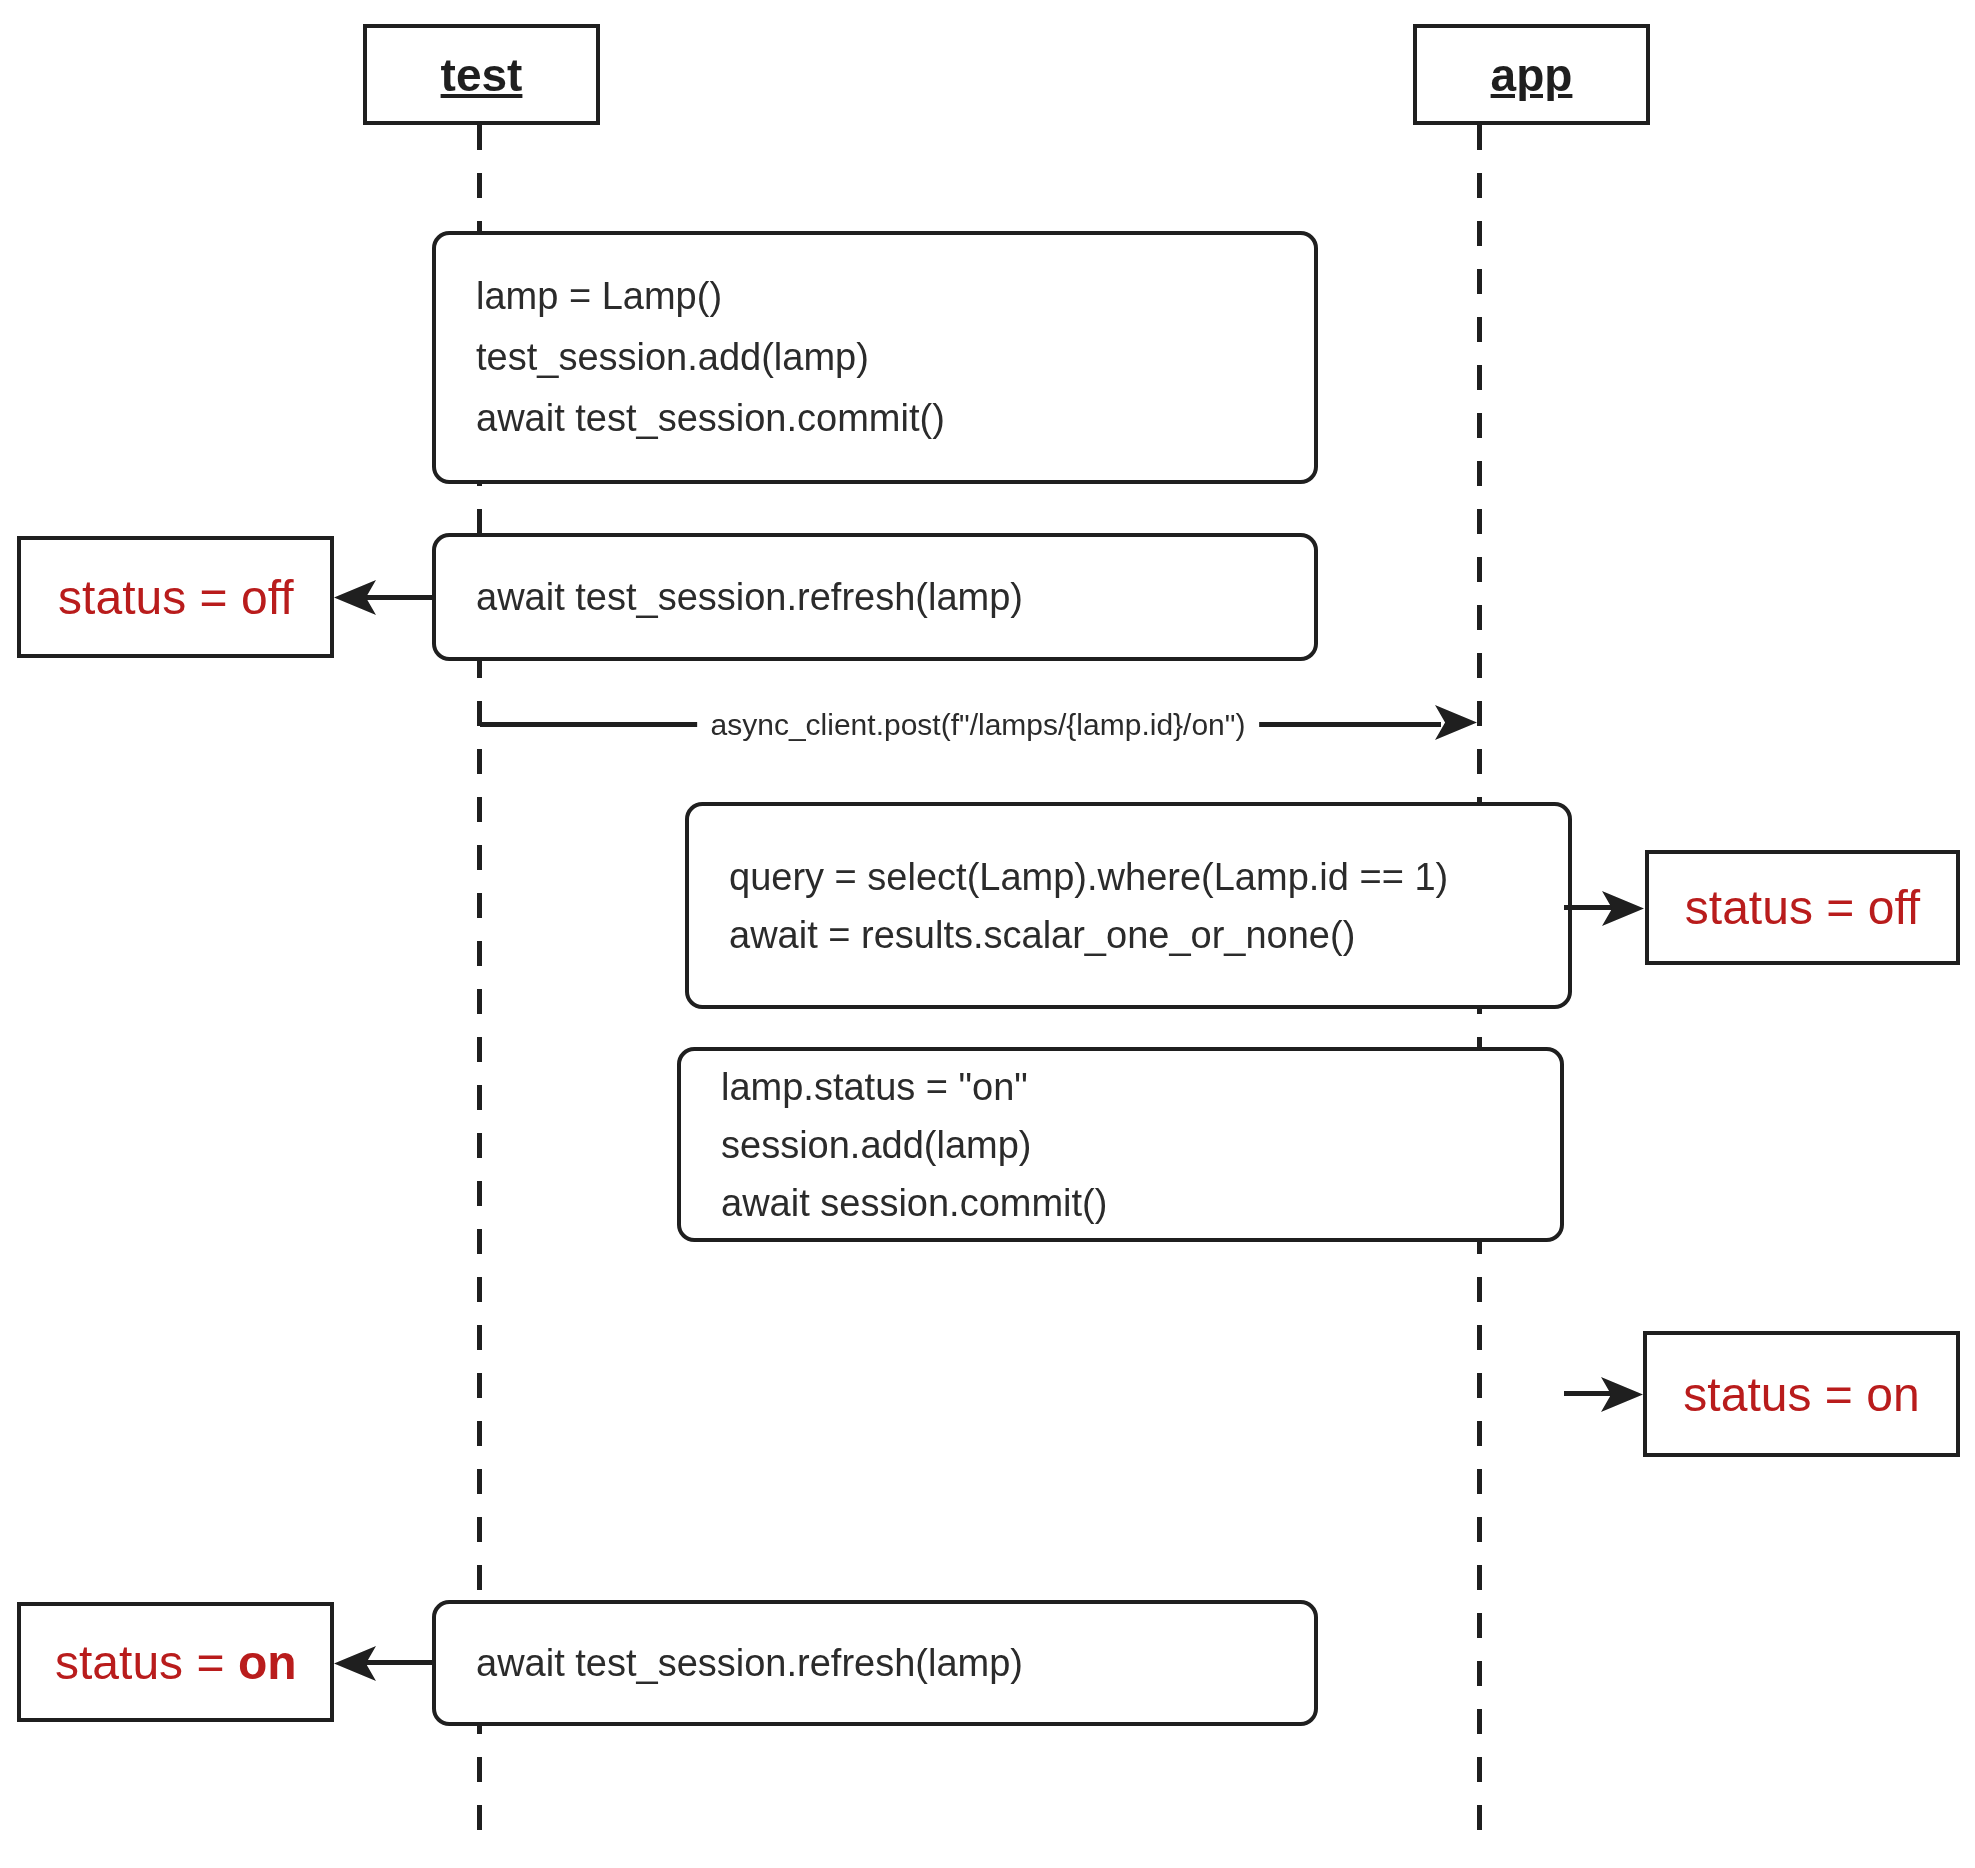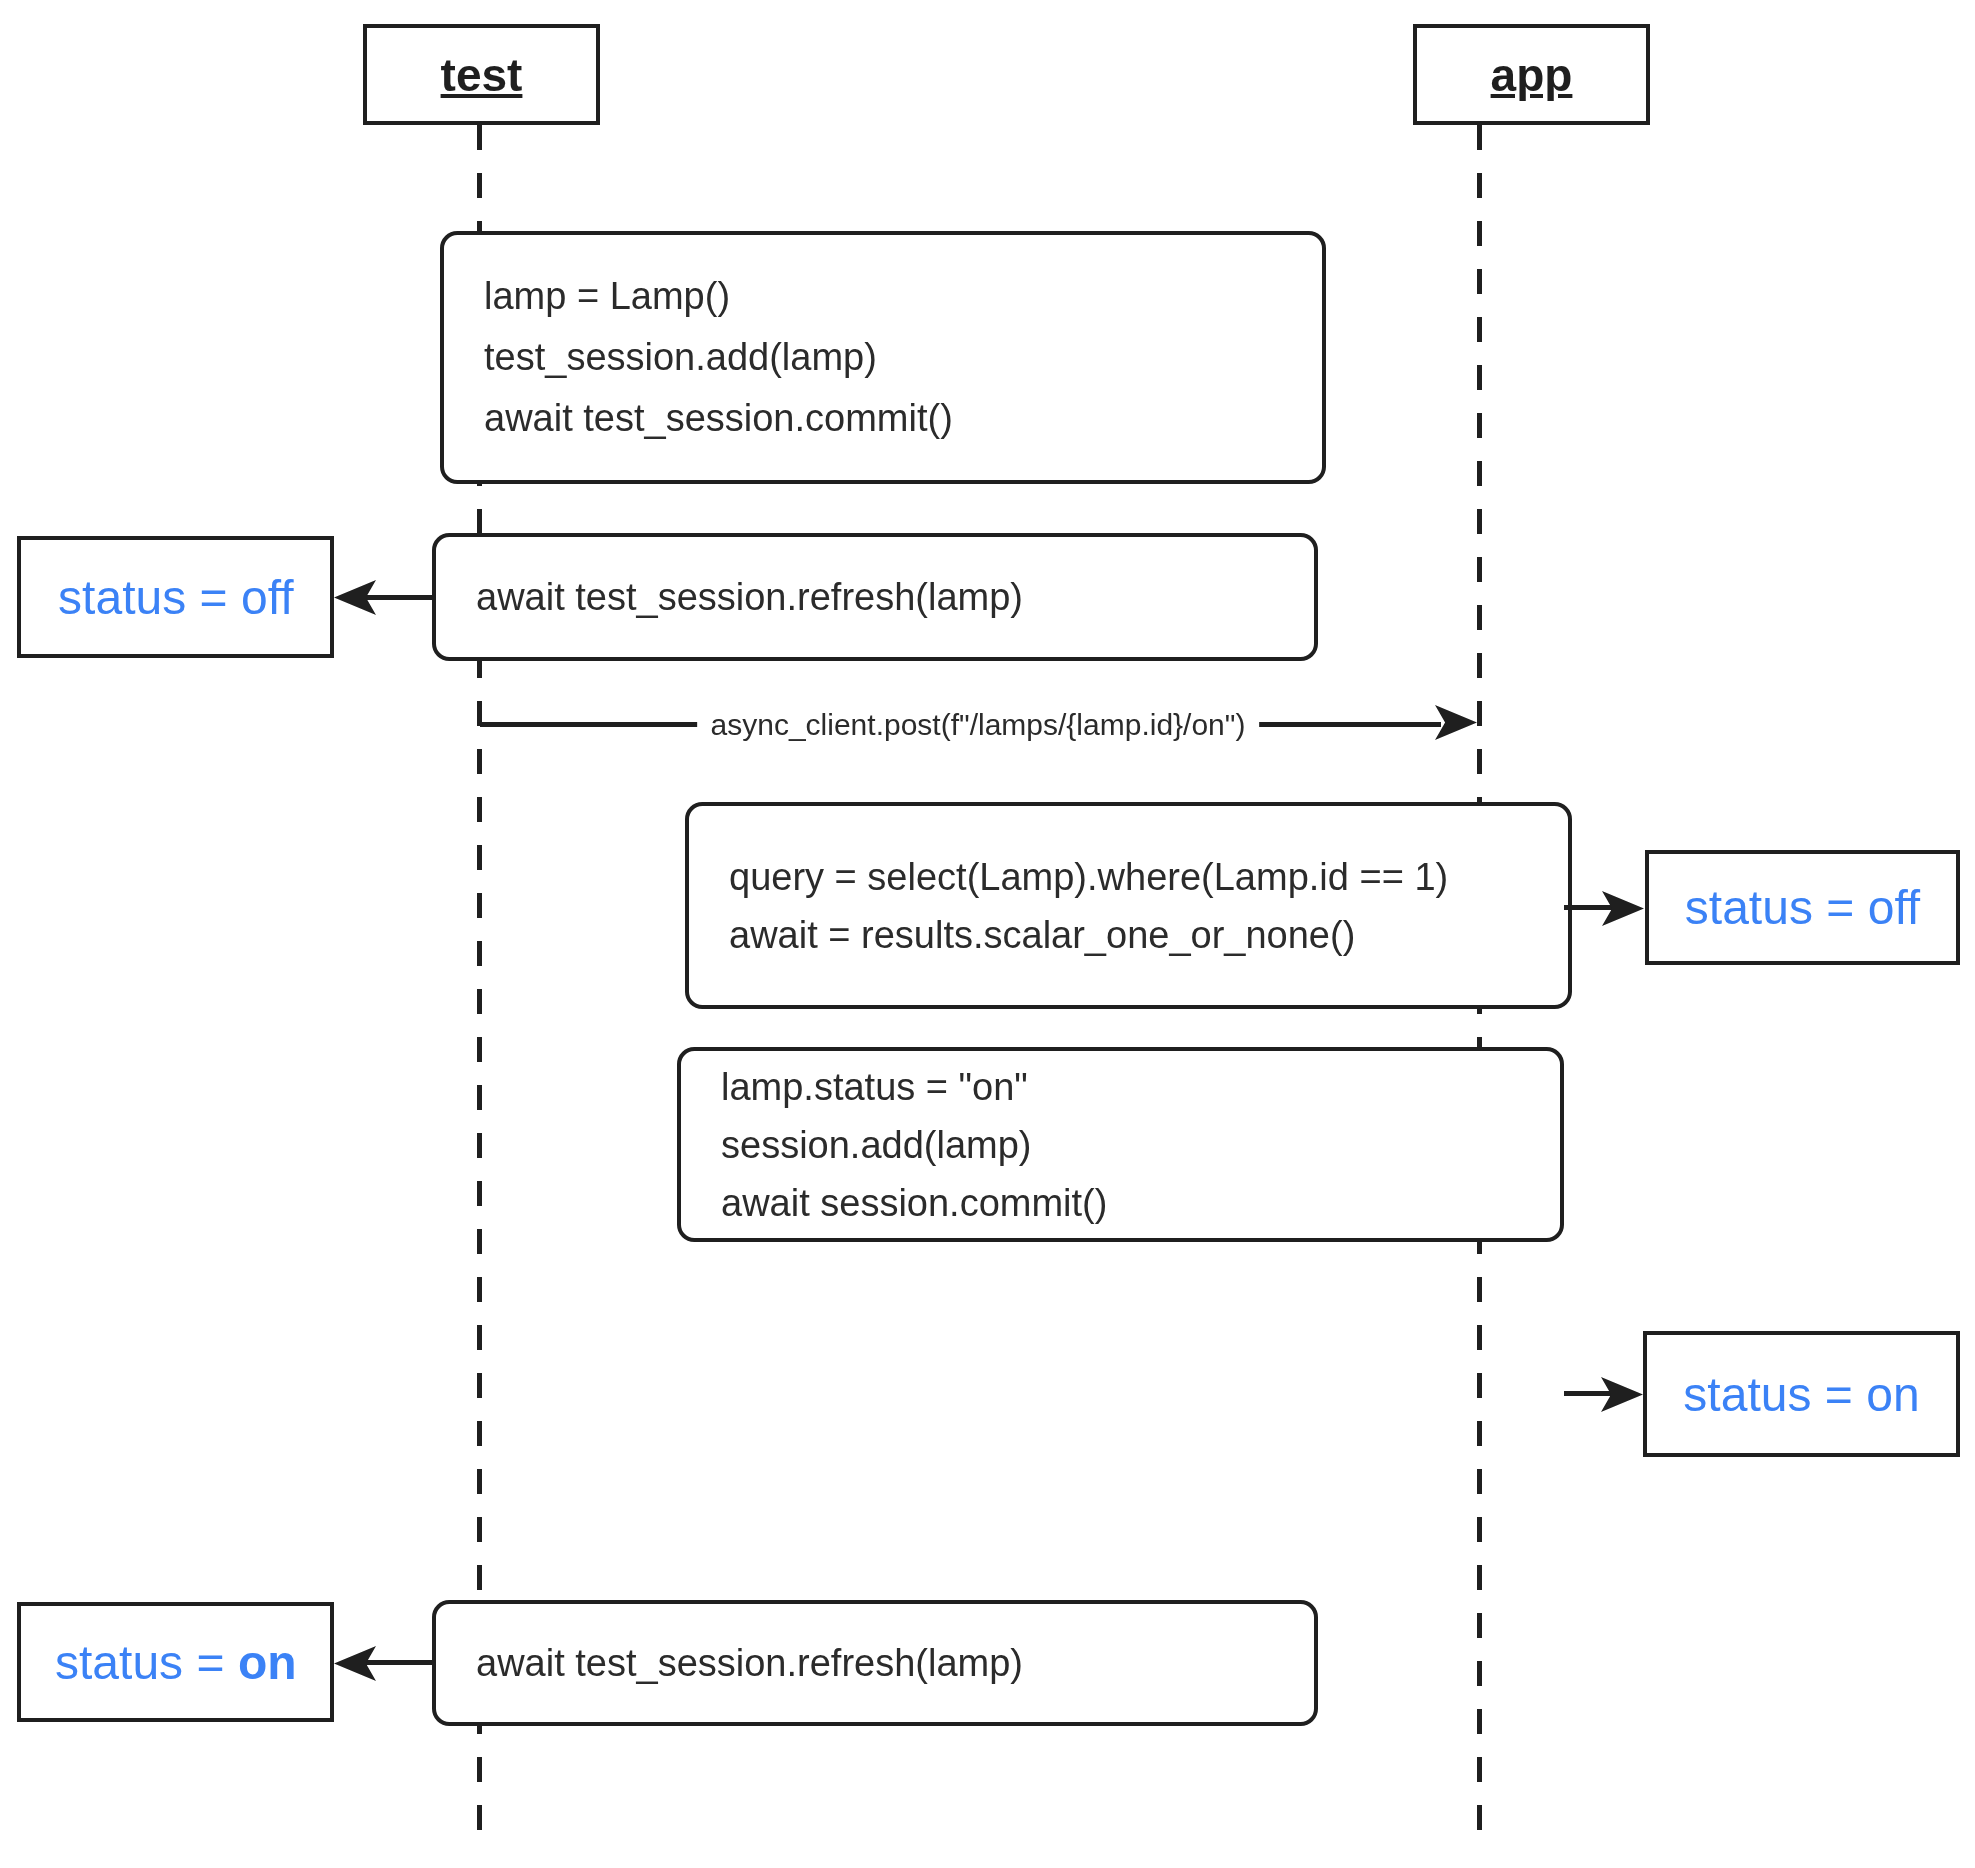--- a/index.html
+++ b/index.html
@@ -23,21 +23,21 @@
     position:absolute;border:4.8px solid #1f1f1f;border-radius:17.3px;background:#fff;
     box-sizing:border-box;display:flex;flex-direction:column;justify-content:center;
     padding-left:40px;padding-right:19px;
   }
   .code-line{font-size:38px;color:#2b2b2b;white-space:nowrap;}
   .lh-test .code-line{line-height:61px;}
   .lh-app .code-line{line-height:58px;}
   
   .note{
     position:absolute;border:4.8px solid #1f1f1f;background:#fff;box-sizing:border-box;
-    display:flex;align-items:center;justify-content:center;font-size:48px;color:#3b82f6;
+    display:flex;align-items:center;justify-content:center;font-size:48px;color:#b91c1c;
     white-space:nowrap;
   }
   .note .value{margin-left:0.28em;}
   .note .value.em{font-weight:700;}
   
   .arrow-line{position:absolute;height:4.8px;background:#1f1f1f;}
   .arrowhead{position:absolute;width:42px;height:35px;background:#1f1f1f;}
   .arrowhead.right{clip-path:polygon(0 0,100% 50%,0 100%,24% 50%);}
   .arrowhead.left{clip-path:polygon(100% 0,0 50%,100% 100%,76% 50%);}
   
@@ -54,21 +54,21 @@
   <div class="lifeline" style="left:477px;"></div>
   <div class="lifeline" style="left:1477px;"></div>
 
   <div class="actor" style="left:363px;top:24px;">
     <span>test</span>
   </div>
   <div class="actor" style="left:1413px;top:24px;">
     <span>app</span>
   </div>
 
-  <div class="code-block lh-test" style="left:432px;top:231px;width:886px;height:253px;margin-left:8px;">
+  <div class="code-block lh-test" style="left:432px;top:231px;width:886px;height:253px;">
     <div class="code-line">lamp = Lamp()</div>
     <div class="code-line">test_session.add(lamp)</div>
     <div class="code-line">await test_session.commit()</div>
   </div>
 
   <div class="note" style="left:17.3px;top:536px;width:317px;height:122px;">
     <span>status =</span>
     <span class="value">off</span>
   </div>
   <div class="arrow-line" style="left:365px;top:595px;width:67px;"></div>

